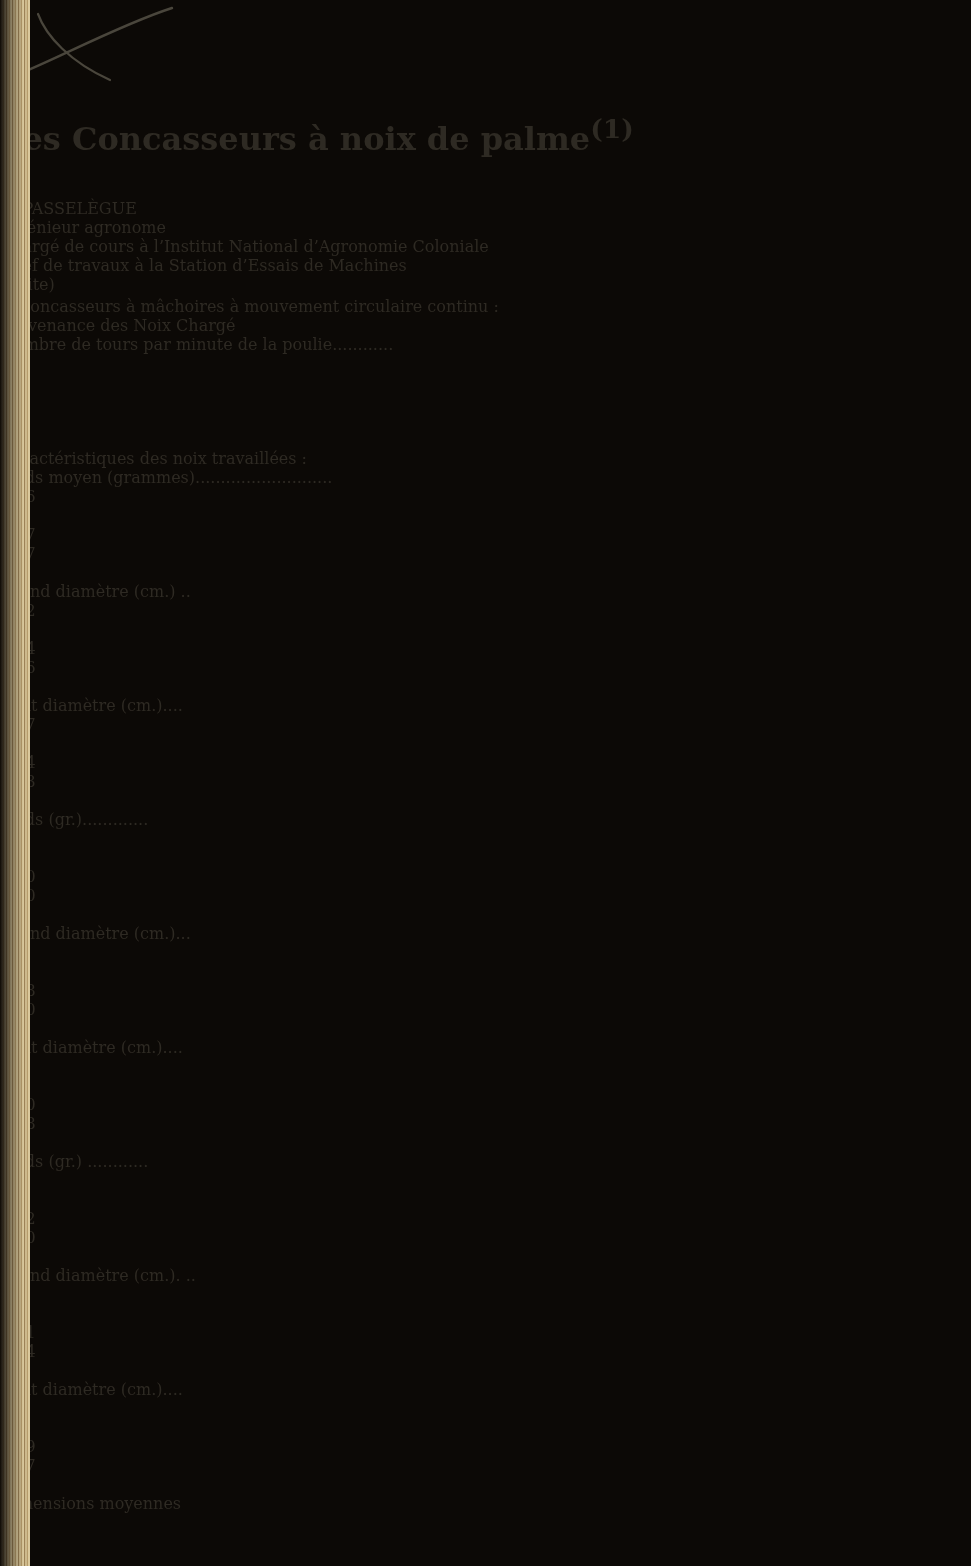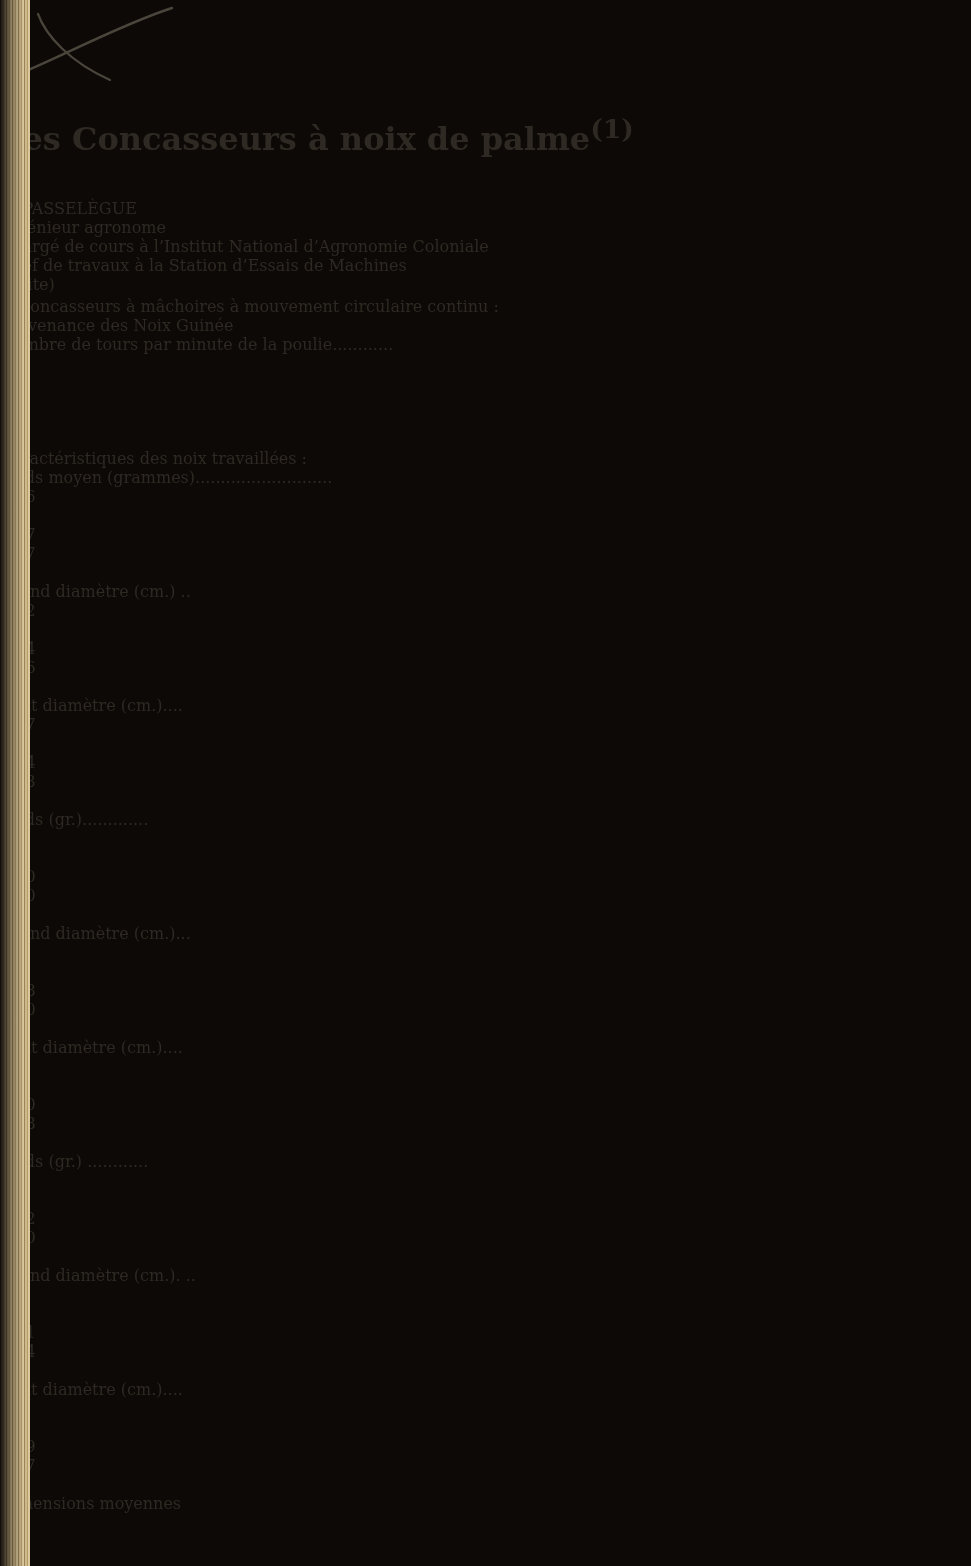--- a/index.html
+++ b/index.html
@@ -83,21 +83,21 @@
       <div class="center-block aline a3">Chef de travaux à la Station d’Essais de Machines</div>
       <div class="center-block suite">(Suite)</div>
       <div class="hrule"></div>
 
       <div class="section"><span>3</span><sup>e</sup><span class="sec-text">Concasseurs à mâchoires à mouvement circulaire continu :</span></div>
 
       
       <div class="tbl table1">
         <div class="t1-head">
           <span class="sc prov">Provenance des Noix</span>
-          <span class="sc guinee">Guinée</span>
+          <span class="sc guinee">Chargé</span>
         </div>
 
         <div class="t-row tours">
           <div class="t-label">Nombre de tours par minute de la poulie............</div>
           <div class="t-val">40</div>
           <div class="t-val">66</div>
           <div class="t-val">80</div>
           <div class="t-val">100</div>
           <div class="t-val">140</div>
         </div>

